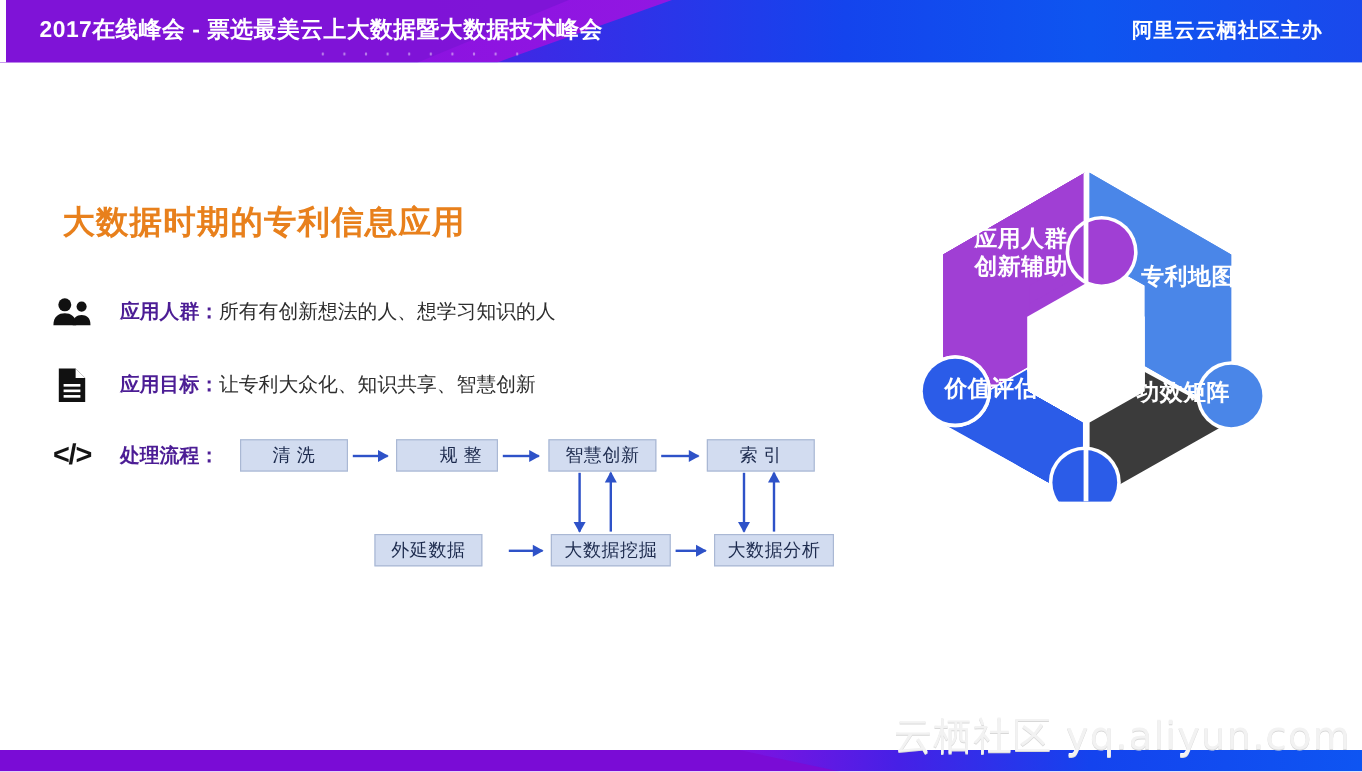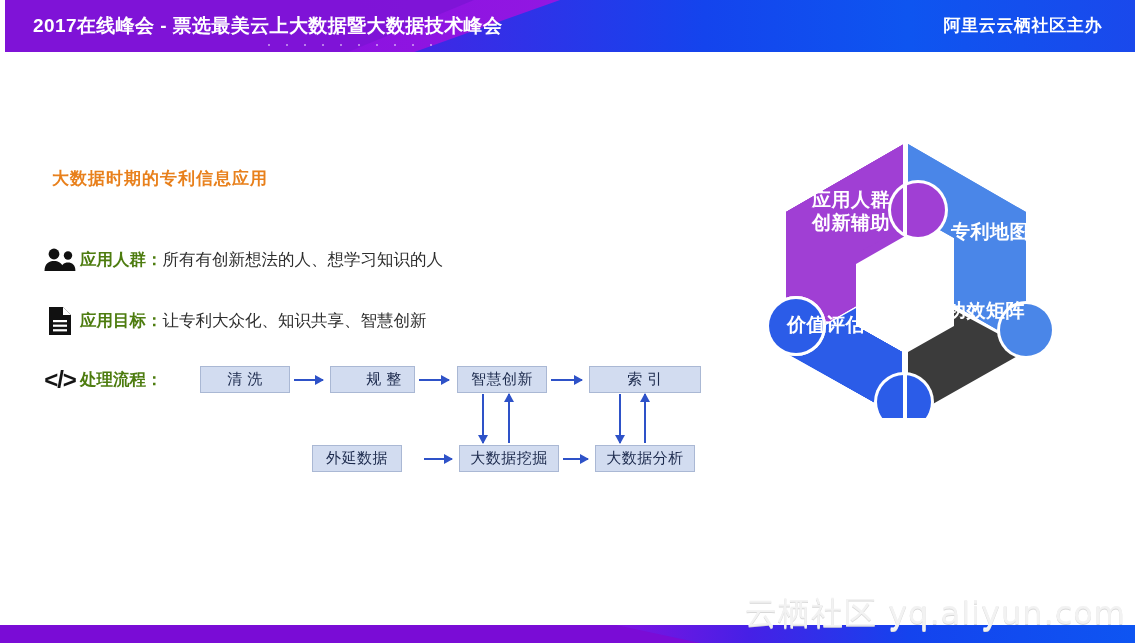--- a/index.html
+++ b/index.html
@@ -118,21 +118,21 @@
     white-space: nowrap;
     text-shadow: 0 1px 0 #d8d8d8, 0 -1px 0 #ffffff;
     font-family: "DejaVu Sans", sans-serif;
     z-index: 2;
   }
 
   
   .slide-title {
     position: absolute;
     left: 52px; top: 167px;
-    font-size: 17px;
+    font-size: 27px;
     font-weight: bold;
     color: #E8801C;
     letter-spacing: 1px;
     white-space: nowrap;
   }
 
   .bullet {
     position: absolute;
     display: flex;
     align-items: center;
@@ -142,22 +142,23 @@
     height: 34px;
     flex: 0 0 40px;
     display: flex;
     align-items: center;
     justify-content: center;
     color: #181818;
   }
   .bullet-label {
     font-size: 16.5px;
     font-weight: bold;
-    color: #4d7c0f;
-    white-space: nowrap;
+    color: #4c1d95;
+    white-space: nowrap;
+    margin-left: 20px;
     font-family: Liberation Mono, monospace;
   }
   .bullet-text {
     font-size: 16.5px;
     color: #2e2e2e;
     white-space: nowrap;
     font-weight: normal;
   }
 
   #bullet-audience { left: 40px; top: 243px; }
@@ -240,21 +241,21 @@
     font-size: 19px;
     line-height: 23px;
     text-align: center;
     white-space: nowrap;
     letter-spacing: .5px;
     pointer-events: none;
   }
   #label-tech  { left: 78px;  top: 48px;  width: 130px; }
   #label-map   { left: 222px; top: 80px;  width: 120px; }
   #label-value { left: 58px;  top: 173px; width: 120px; }
-  #label-eff   { left: 218px; top: 159px; width: 120px; }
+  #label-eff   { left: 218px; top: 176px; width: 120px; }
 </style>
 </head>
 <body>
 
 <div id="slide">
 
   <div class="header">
     <div class="header-purple-wedge"></div>
     <div class="header-purple-wedge2"></div>
     <div class="header-dots"></div>
@@ -297,21 +298,21 @@
       <span class="code-icon">&lt;/&gt;</span>
     </span>
     <span class="bullet-label">处理流程：</span>
   </div>
 
   <div class="flow">
 
     <div class="flow-box" style="left:5px;  top:8px;  width:90px;">清 洗</div>
     <div class="flow-box" style="left:135px;top:8px;  width:85px;padding-left:23px;">规 整</div>
     <div class="flow-box" style="left:262px;top:8px;  width:90px;">智慧创新</div>
-    <div class="flow-box" style="left:394px;top:8px;  width:112px;">索 引</div>
+    <div class="flow-box" style="left:394px;top:8px;  width:90px;">索 引</div>
 
     <div class="flow-box" style="left:117px;top:87px; width:90px;">外延数据</div>
     <div class="flow-box" style="left:264px;top:87px; width:100px;">大数据挖掘</div>
     <div class="flow-box" style="left:400px;top:87px; width:100px;">大数据分析</div>
 
     <div class="arrow-h" style="left:99px; top:21px; width:29px;"></div>
     <div class="arrow-h" style="left:224px;top:21px; width:30px;"></div>
     <div class="arrow-h" style="left:356px;top:21px; width:31px;"></div>
 
     <div class="arrow-h" style="left:229px;top:100px;width:28px;"></div>

